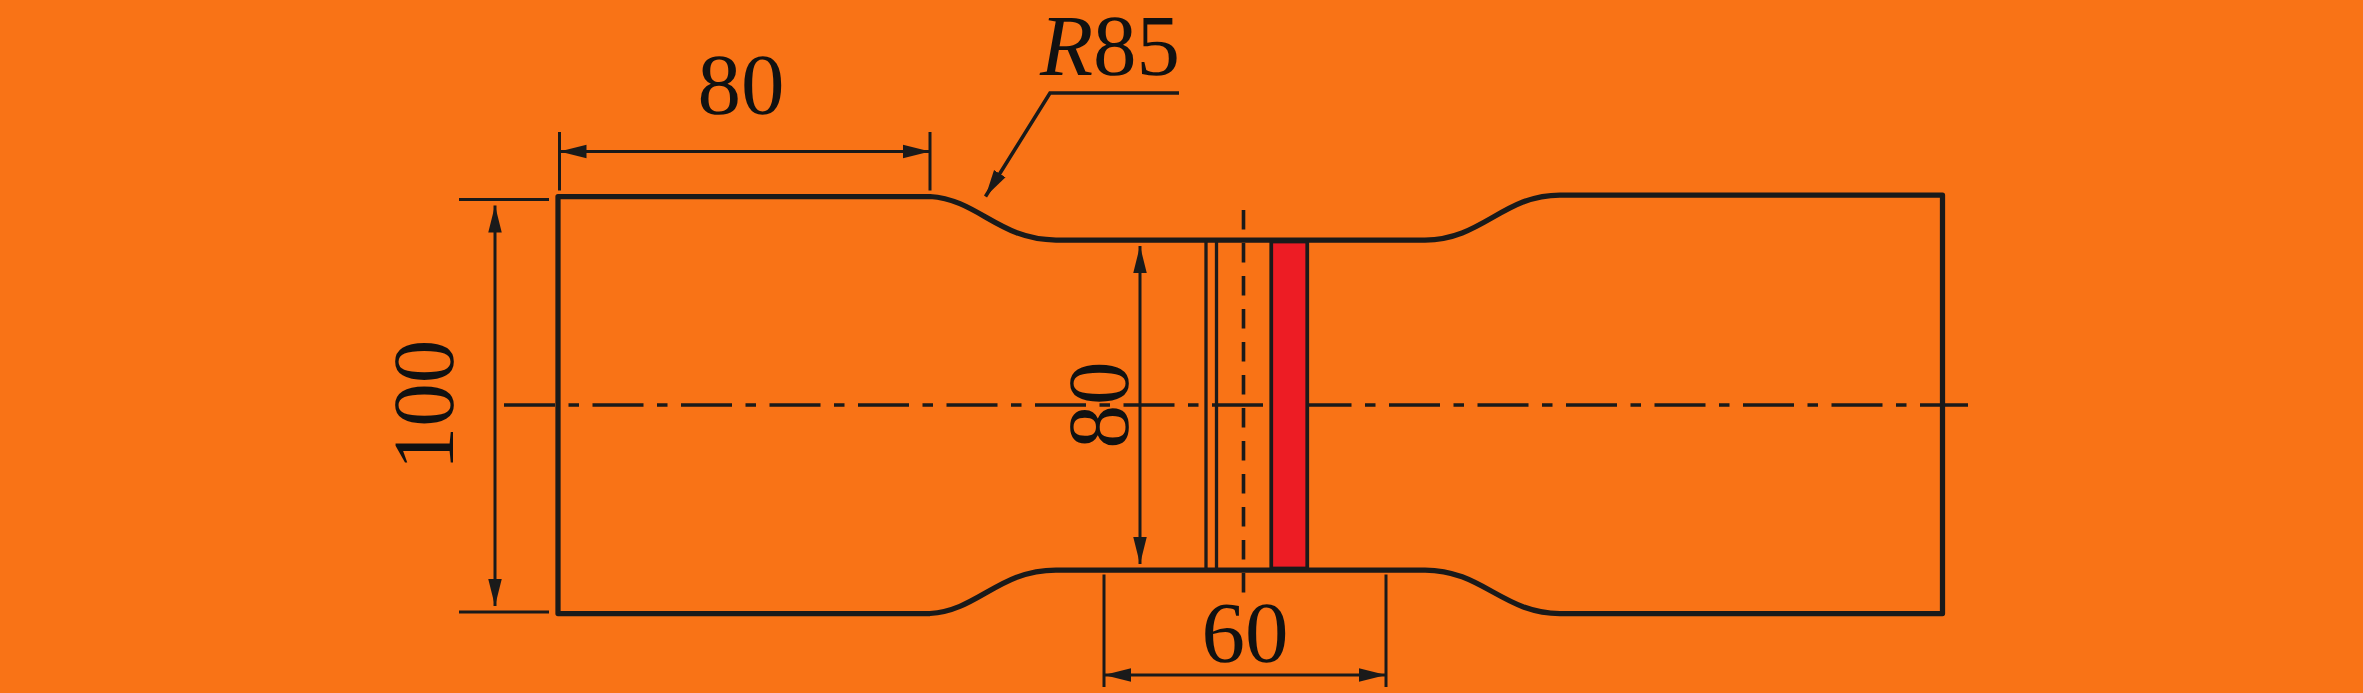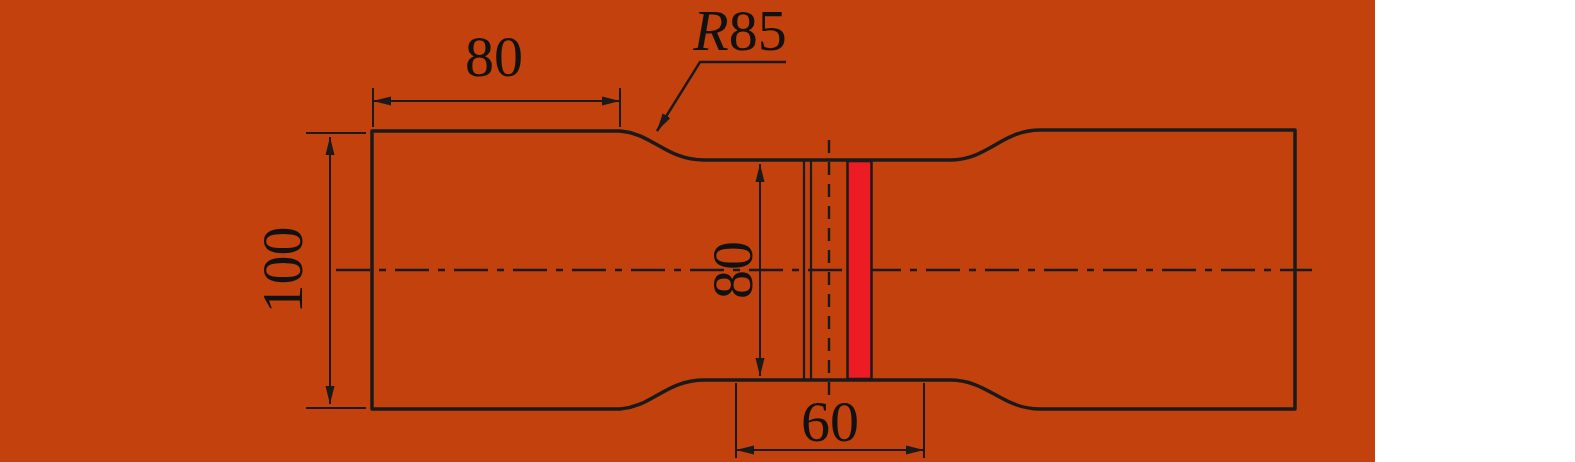--- a/index.html
+++ b/index.html
@@ -1,19 +1,19 @@
 <!DOCTYPE html>
 <html><head>
 <meta charset="utf-8">
 <style>
   html, body { margin: 0; padding: 0; background: #ffffff; }
   .canvas {
-    width: 1375px;
+    width: 1575px;
     height: 462px;
-    background: #c2410c;
+    background: #f97316;
     position: relative;
     overflow: hidden;
   }
   svg { display: block; }
   .outline   { fill: none; stroke: #1a1a1a; stroke-width: 3.5; stroke-linejoin: round; }
   .dim       { stroke: #1a1a1a; stroke-width: 2; fill: none; }
   .ext       { stroke: #1a1a1a; stroke-width: 2; fill: none; }
   .leader    { stroke: #1a1a1a; stroke-width: 2.4; fill: none; }
   .centerline{ stroke: #1a1a1a; stroke-width: 2.4; stroke-dasharray: 34 9 7 9; fill: none; }
   .dashed    { stroke: #1a1a1a; stroke-width: 2.4; stroke-dasharray: 13 9; fill: none; }

